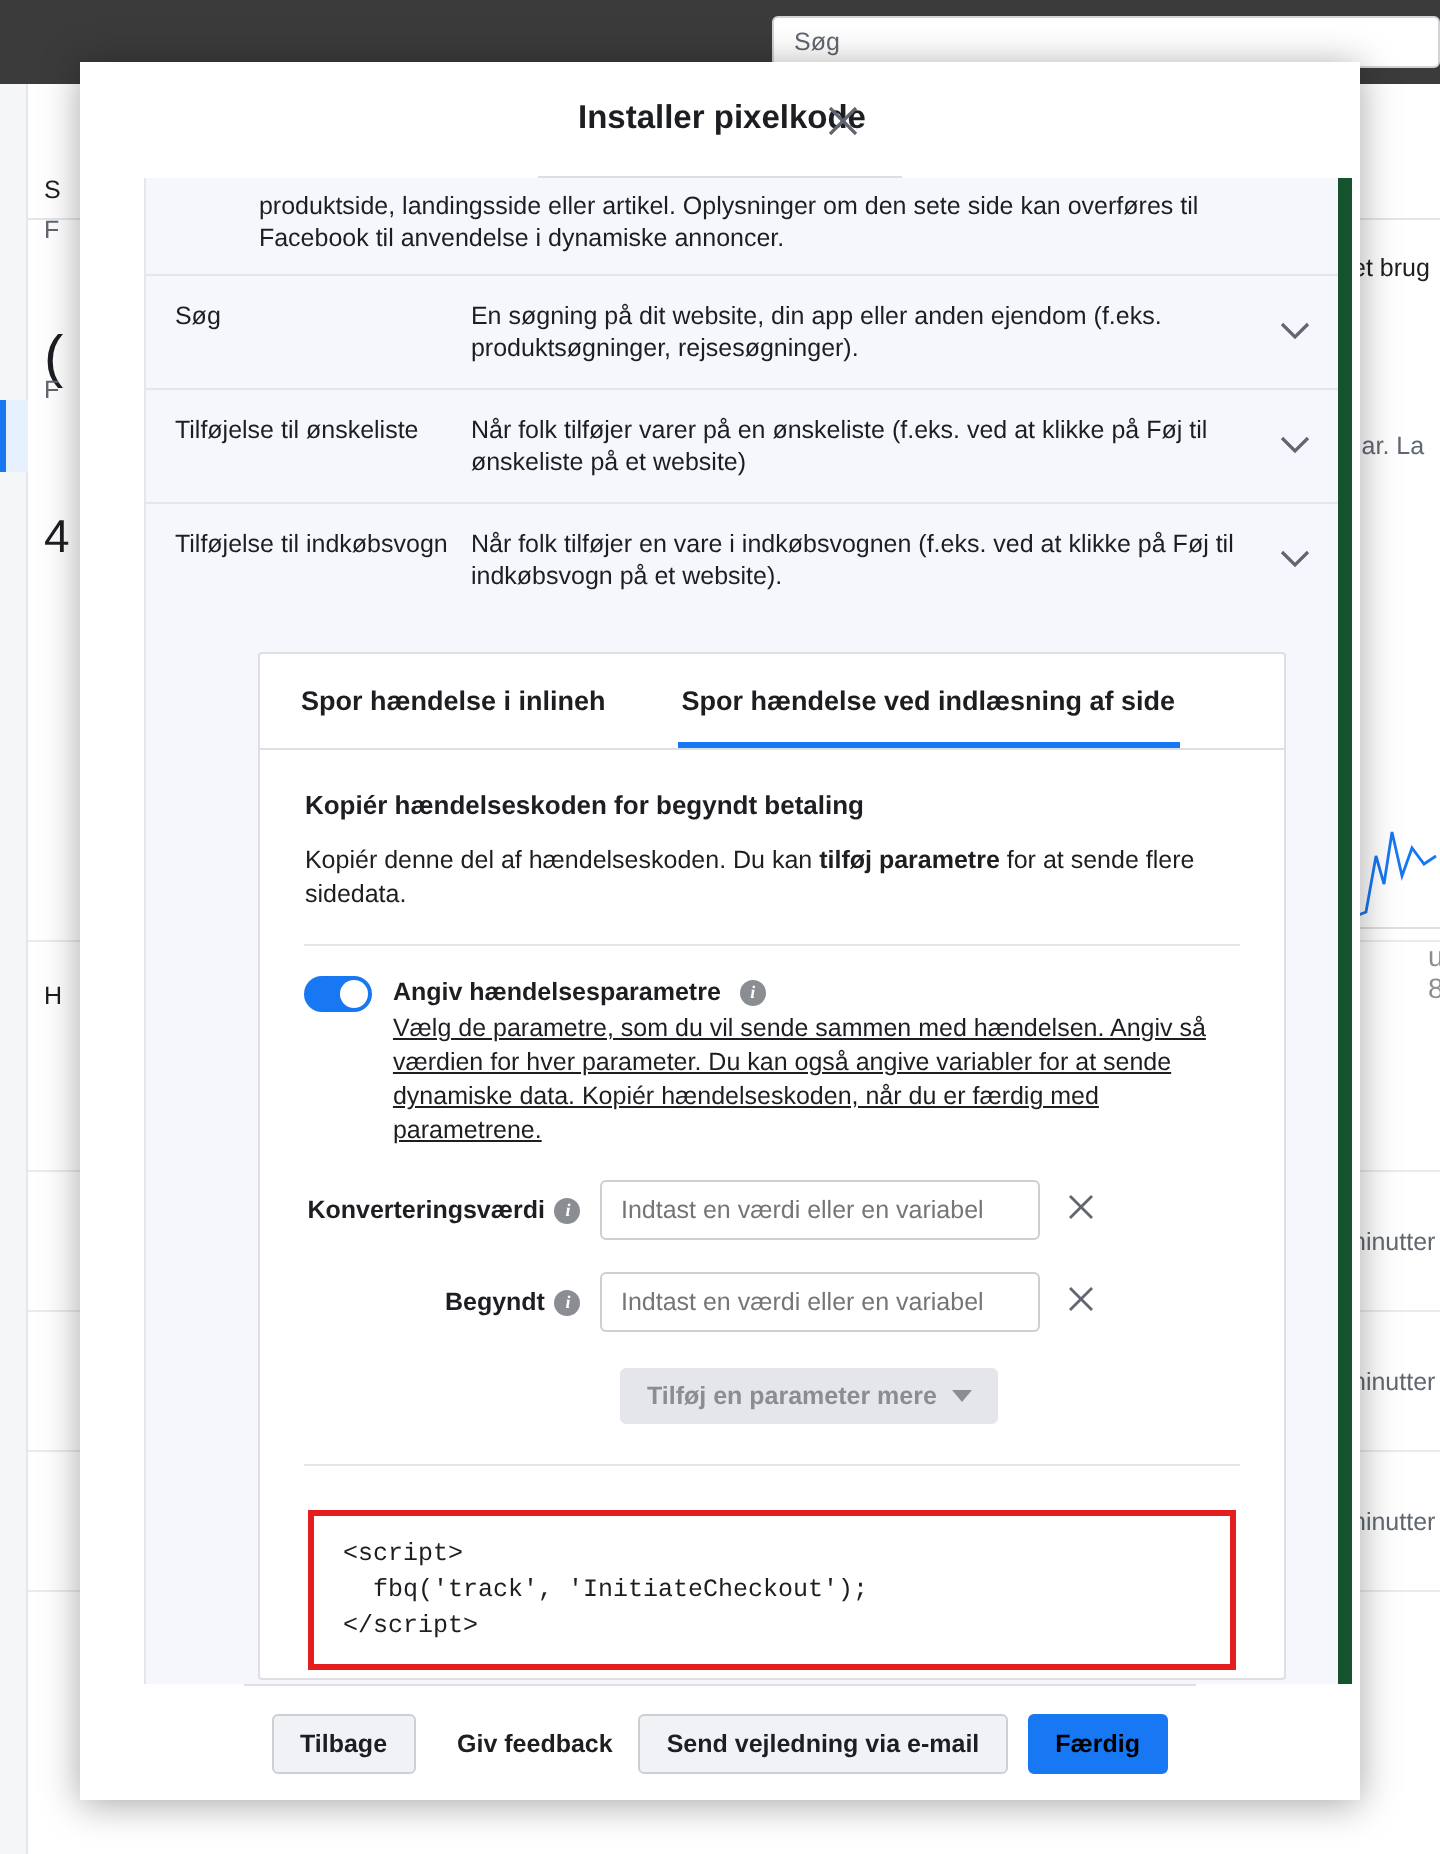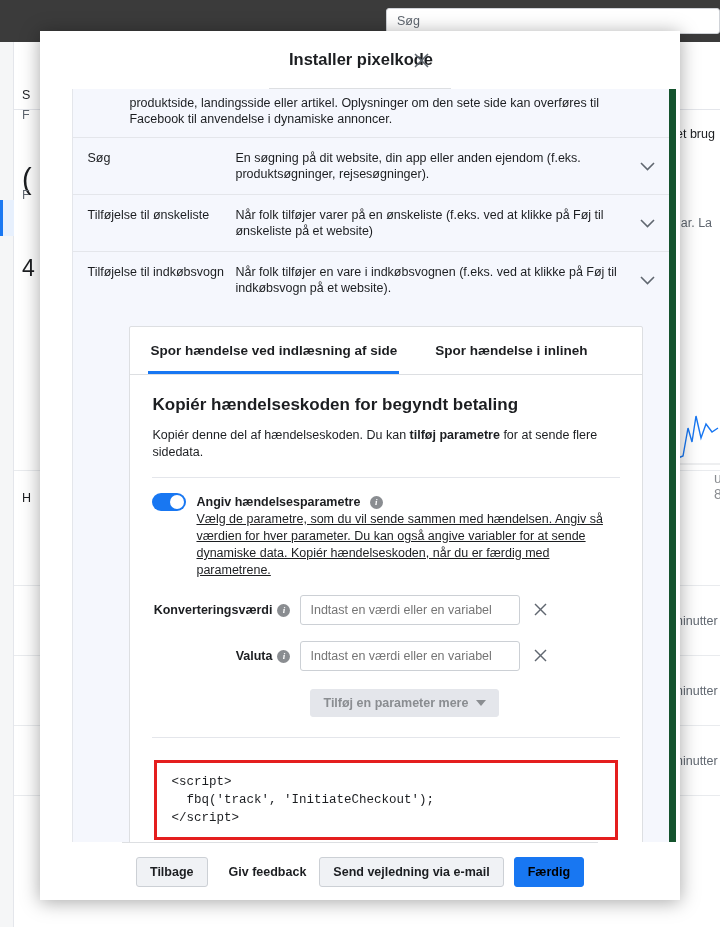--- a/index.html
+++ b/index.html
@@ -159,21 +159,21 @@
     font-size: 13.5px; font-weight: bold; color: #1c1e21;
     padding: 16px 2px 13px 2px; margin-right: 34px;
     border-bottom: 3px solid transparent;
     cursor: pointer; white-space: nowrap;
   }
   .tab.active { color: #1c1e21; border-bottom-color: #1877f2; }
   .tab.inactive { color: #1c1e21; }
 
   .panel-body { padding: 20px 22px 4px 22px; }
   .panel-h {
-    font-size: 17px; font-weight: bold; color: #1c1e21; margin-bottom: 12px;
+    font-size: 13px; font-weight: bold; color: #1c1e21; margin-bottom: 12px;
   }
   .panel-p {
     font-size: 12.5px; color: #1c1e21; line-height: 17px; margin-bottom: 16px;
   }
   .panel-p b { font-weight: bold; }
   .hr { height: 1px; background: #e4e6eb; margin: 4px 0 14px 0; }
 
   .toggle-row { display: flex; align-items: flex-start; }
   .toggle {
     width: 34px; height: 18px; border-radius: 9px; background: #1877f2;
@@ -363,22 +363,22 @@
                 <polyline points="1,1 7.5,7.5 14,1" fill="none" stroke="#606770" stroke-width="1.6"></polyline>
               </svg>
           </span>
         </div>
 
 
         <div style="height:18px;"></div>
 
         <div class="panel">
           <div class="tabs">
+            <div class="tab inactive">Spor hændelse i inlineh</div>
             <div class="tab active">Spor hændelse ved indlæsning af side</div>
-            <div class="tab inactive">Spor hændelse i inlineh</div>
           </div>
 
           <div class="panel-body">
             <div class="panel-h">Kopiér hændelseskoden for begyndt betaling</div>
             <div class="panel-p"><span>Kopiér denne del af hændelseskoden. Du kan </span><b>tilføj parametre</b><span> for at sende flere sidedata.</span></div>
 
             <div class="hr"></div>
 
             <div class="toggle-row">
               <div class="toggle"></div>
@@ -401,21 +401,21 @@
                 <svg width="13" height="13" viewBox="0 0 13 13">
                     <line x1="1" y1="1" x2="12" y2="12" stroke="#606770" stroke-width="1.4"></line>
                     <line x1="12" y1="1" x2="1" y2="12" stroke="#606770" stroke-width="1.4"></line>
                   </svg>
               </span>
             </div>
 
             
             <div class="param-row">
               <div class="param-label">
-                <span>Valuta</span><span class="info-i">i</span>
+                <span>Begyndt</span><span class="info-i">i</span>
               </div>
               <input class="param-input" type="text" placeholder="Indtast en værdi eller en variabel" style="">
               <span class="param-x">
                 <svg width="13" height="13" viewBox="0 0 13 13">
                     <line x1="1" y1="1" x2="12" y2="12" stroke="#606770" stroke-width="1.4"></line>
                     <line x1="12" y1="1" x2="1" y2="12" stroke="#606770" stroke-width="1.4"></line>
                   </svg>
               </span>
             </div>
 

